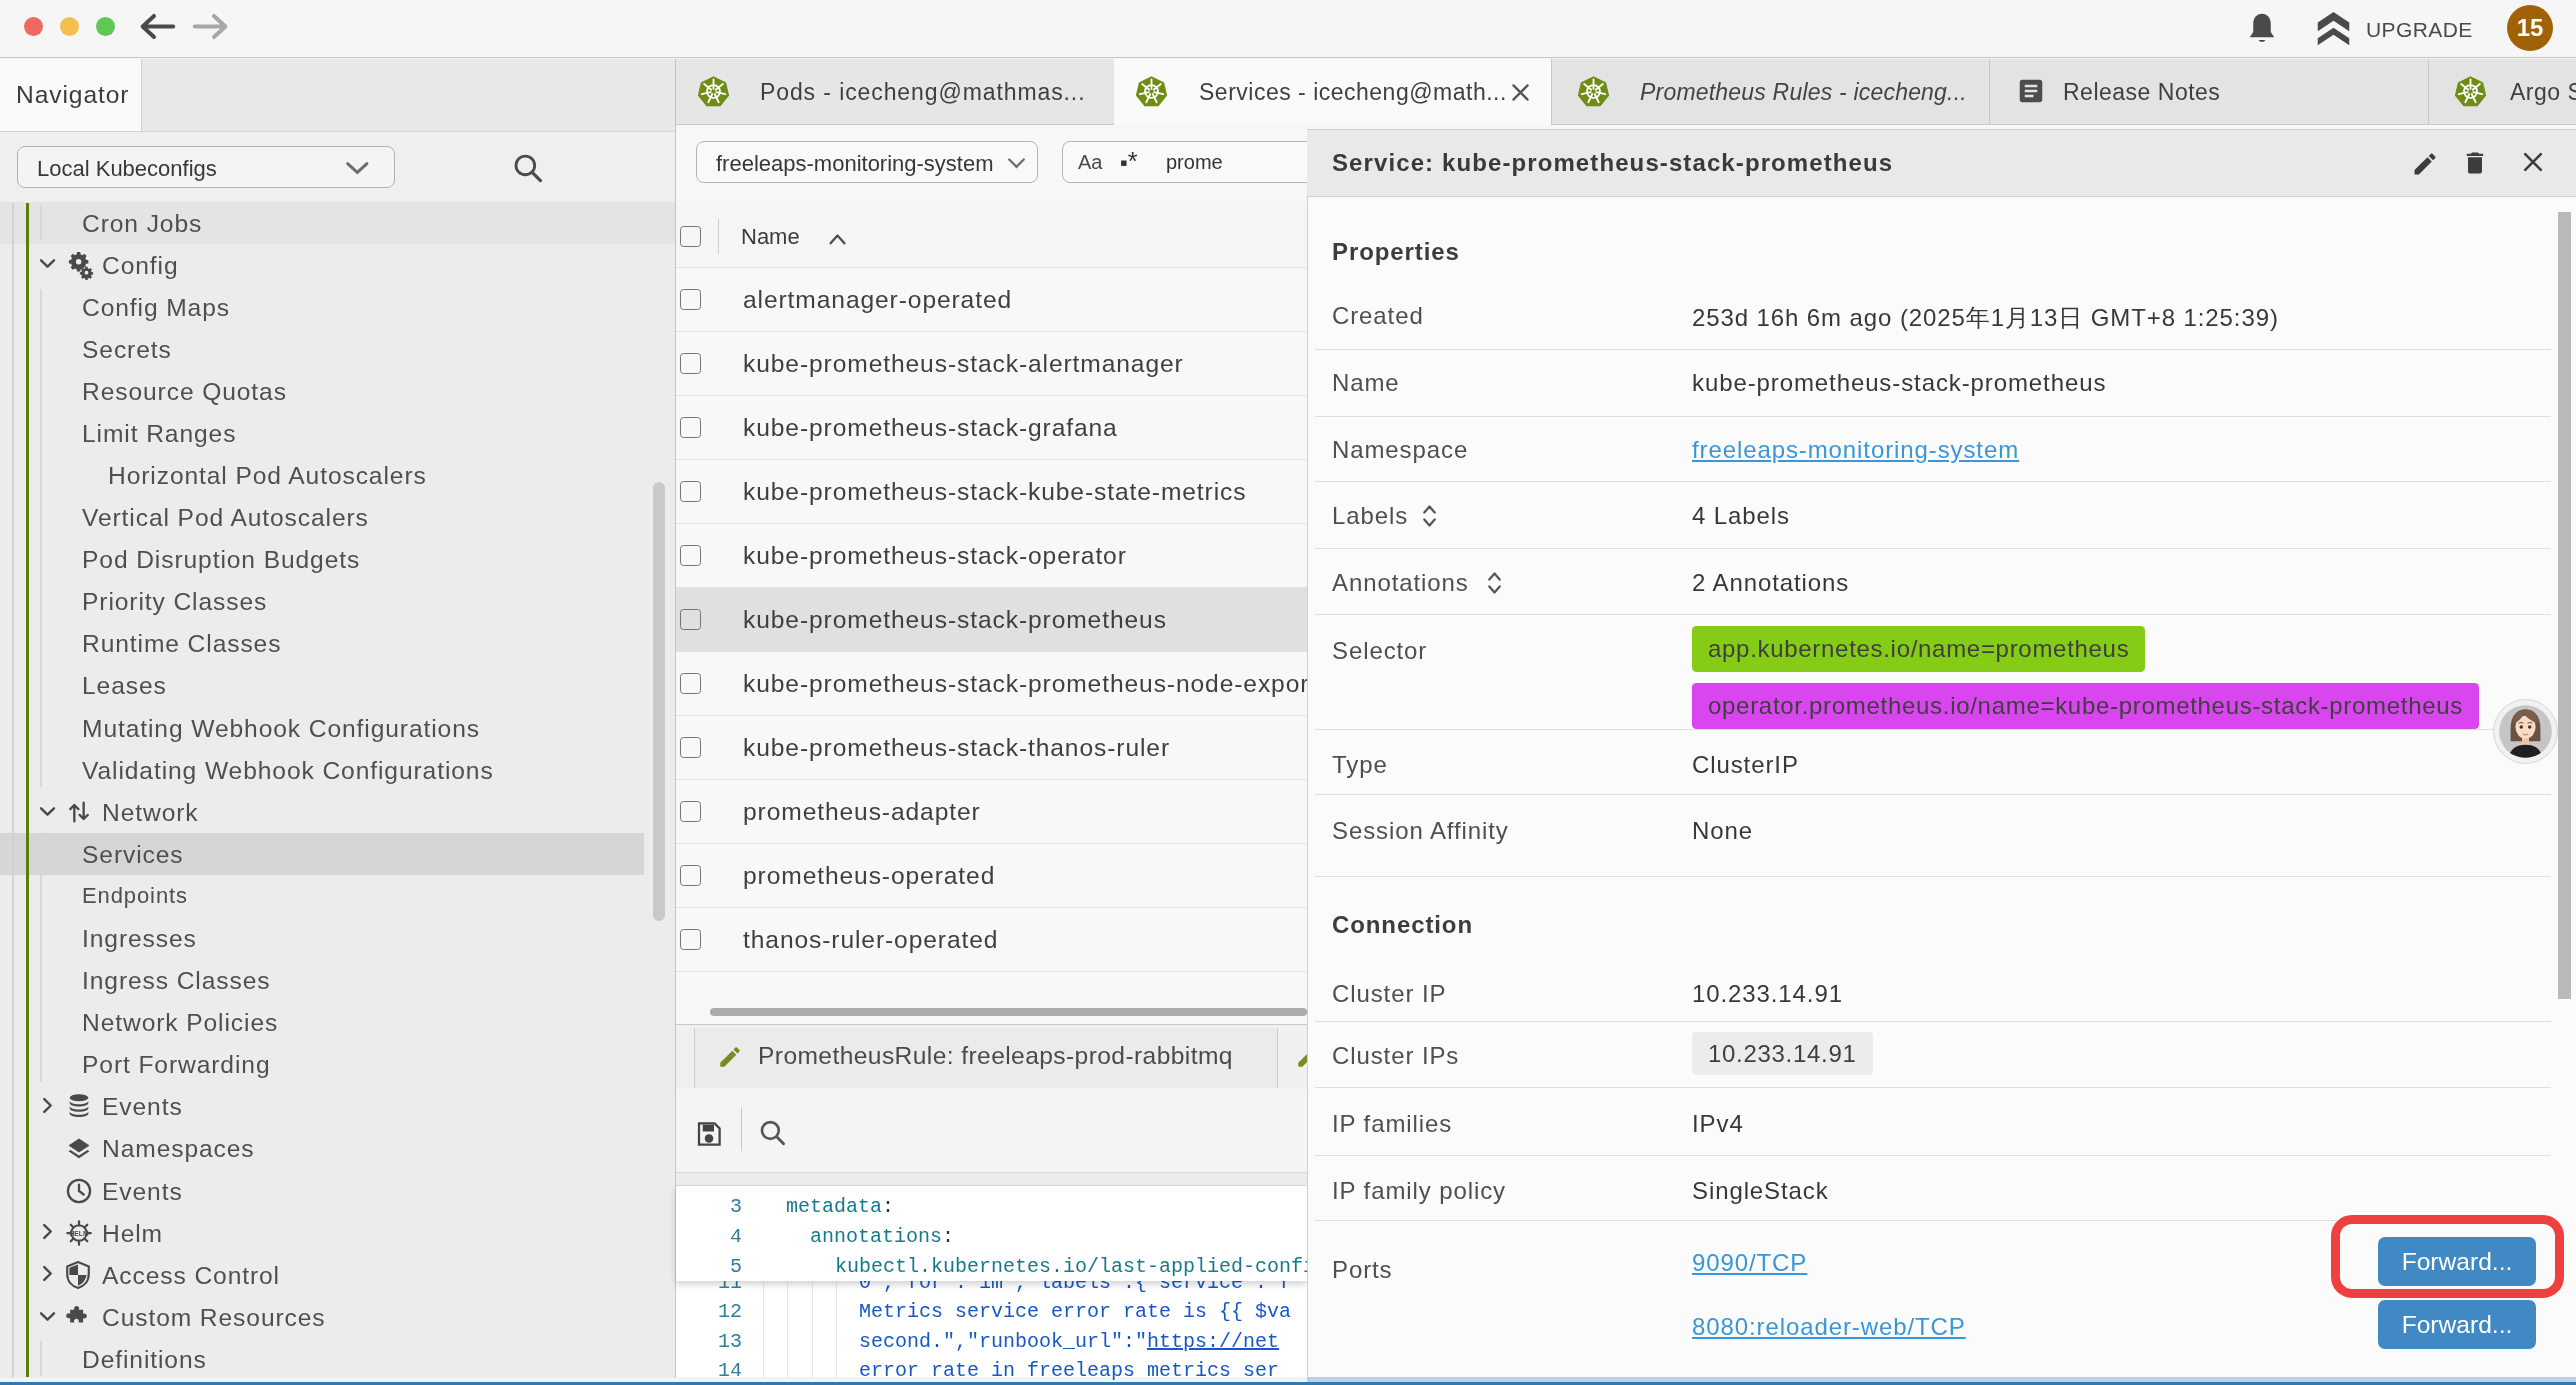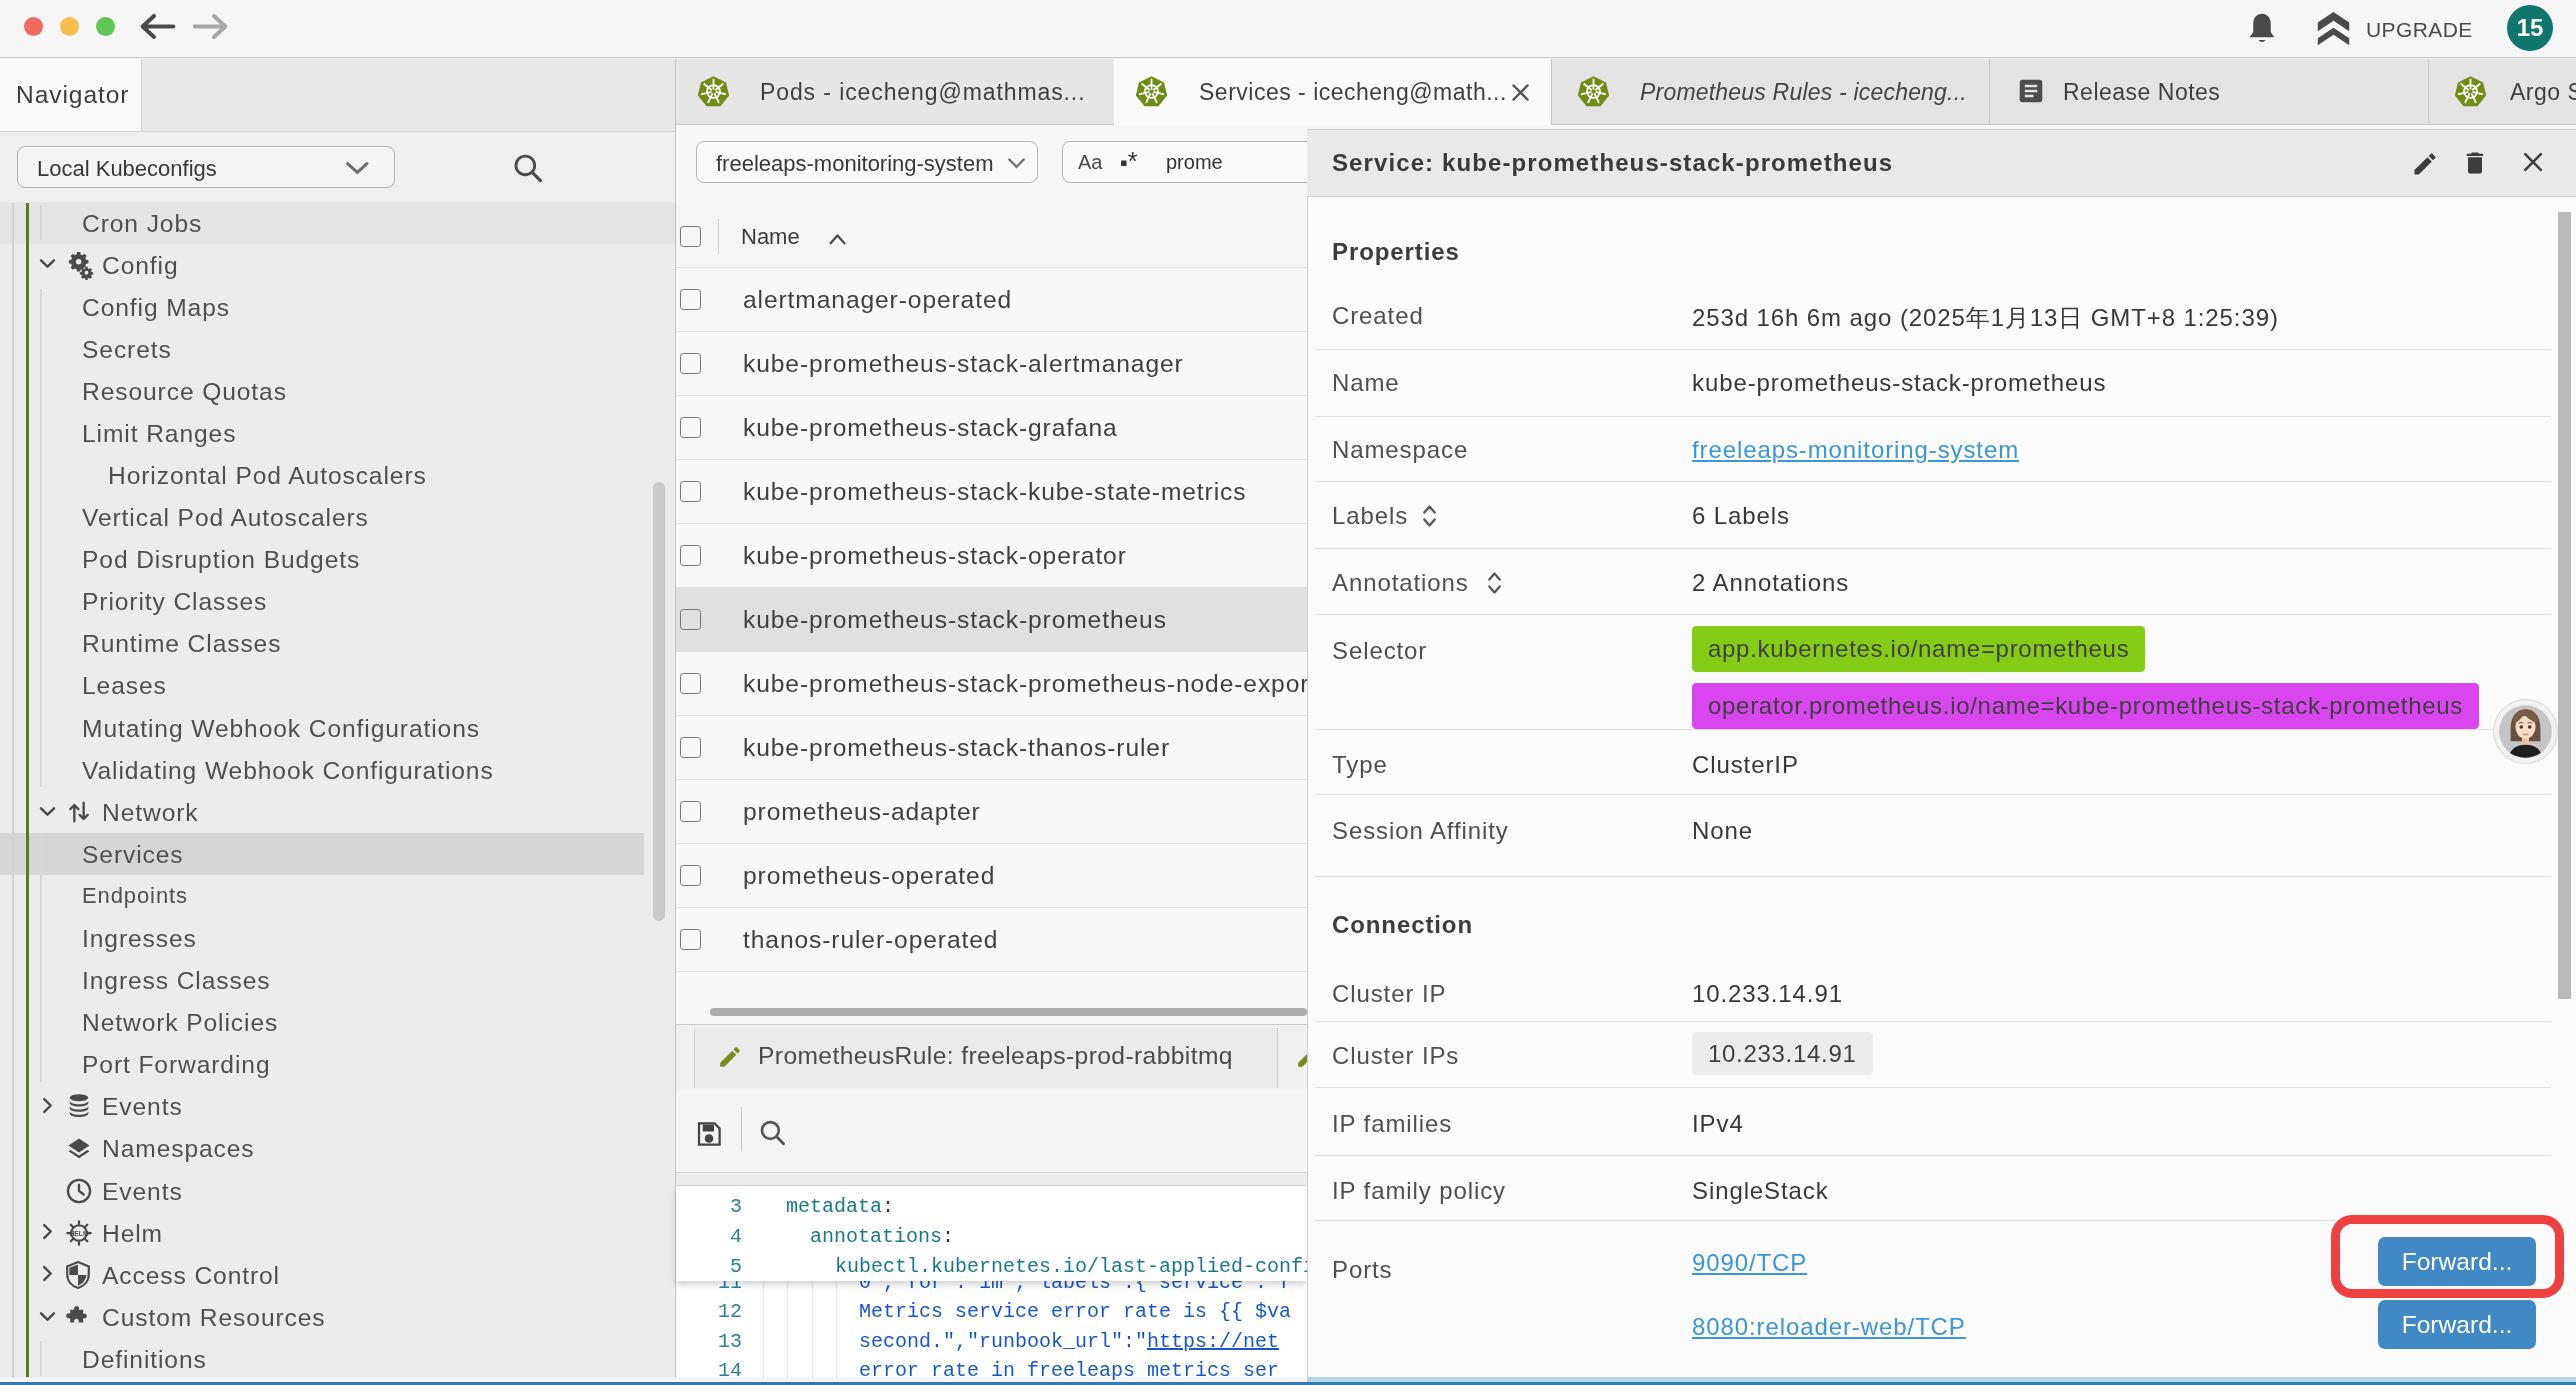--- a/index.html
+++ b/index.html
@@ -23,21 +23,21 @@
 </svg>
 <svg class="abs" style="left:2247px;top:11.4px;" width="30" height="35" viewBox="0 0 34 40">
   <path d="M17 3 C11 3 7 8 7 14 L7 24 L3 30 L31 30 L27 24 L27 14 C27 8 23 3 17 3 Z" fill="#4a4a4a"></path>
   <path d="M13 33 A4.5 4.5 0 0 0 21 33 Z" fill="#4a4a4a"></path>
 </svg>
 <svg class="abs" style="left:2316px;top:9.6px;" width="35" height="39" viewBox="0 0 40 44">
   <path d="M20 2 L38 14 L38 24 L20 12 L2 24 L2 14 Z" fill="#4a4a4a"></path>
   <path d="M20 20 L38 32 L38 40 L20 28 L2 40 L2 32 Z" fill="#4a4a4a"></path>
 </svg>
 <div class="abs" style="left:2366px;top:18.4px;font-size:21px;color:#4a4a4a;letter-spacing:0.4px;">UPGRADE</div>
-<div class="abs" style="left:2507px;top:5.3px;width:46px;height:46px;border-radius:50%;background:#0f766e;color:#fff;font-size:24px;font-weight:bold;text-align:center;line-height:46px;">15</div>
+<div class="abs" style="left:2507px;top:5.3px;width:46px;height:46px;border-radius:50%;background:#a16207;color:#fff;font-size:24px;font-weight:bold;text-align:center;line-height:46px;">15</div>
 
 <div class="abs" id="sb" style="left:0;top:59px;width:675px;height:1319px;background:#ececec;"></div>
 <div class="abs" style="left:0;top:59px;width:675px;height:72px;background:#e8e8e8;border-bottom:0.9px solid #d2d2d2;"></div>
 <div class="abs" style="left:0;top:59px;width:141px;height:72px;background:#fafafa;border-right:0.9px solid #d2d2d2;"></div>
 <div class="abs" style="left:16px;top:81px;font-size:24.6px;letter-spacing:0.9px;color:#3d3d3d;">Navigator</div>
 
 <div class="abs" style="left:0;top:132px;width:675px;height:70px;background:#efefef;border-bottom:0.9px solid #d6d6d6;"></div>
 <div class="abs" style="left:16.7px;top:146px;width:376px;height:40px;background:#f4f4f4;border:1.8px solid #b3b3b3;border-radius:8px;"></div>
 <div class="abs" style="left:37px;top:156px;font-size:22px;color:#383838;">Local Kubeconfigs</div>
 <svg class="abs" style="left:345px;top:160px;" width="24.6" height="16" viewBox="0 0 28 18">
@@ -343,21 +343,21 @@
 <div class="abs" style="left:1692px;top:369px;font-size:24px;letter-spacing:0.9px;color:#383838;white-space:nowrap;">kube-prometheus-stack-prometheus</div>
 <div class="abs" style="left:1315px;top:416px;width:1236px;height:0.9px;background:#dfdfdf;"></div>
 <div class="abs" style="left:1332px;top:436px;font-size:24px;letter-spacing:0.9px;color:#4f4f4f;white-space:nowrap;">Namespace</div>
 <div class="abs" style="left:1315px;top:481px;width:1236px;height:0.9px;background:#dfdfdf;"></div>
 <div class="abs" style="left:1692px;top:436px;font-size:24px;letter-spacing:0.9px;color:#3a96d7;text-decoration:underline;">freeleaps-monitoring-system</div>
 <div class="abs" style="left:1332px;top:502px;font-size:24px;letter-spacing:0.9px;color:#4f4f4f;white-space:nowrap;">Labels</div>
 <svg class="abs" style="left:1420px;top:503px;" width="19" height="26" viewBox="0 0 22 30">
     <path d="M5 11 L11 4 L17 11" stroke="#555" stroke-width="2.6" fill="none" stroke-linecap="round" stroke-linejoin="round"></path>
     <path d="M5 19 L11 26 L17 19" stroke="#555" stroke-width="2.6" fill="none" stroke-linecap="round" stroke-linejoin="round"></path>
   </svg>
-<div class="abs" style="left:1692px;top:502px;font-size:24px;letter-spacing:0.9px;color:#383838;white-space:nowrap;">6 Labels</div>
+<div class="abs" style="left:1692px;top:502px;font-size:24px;letter-spacing:0.9px;color:#383838;white-space:nowrap;">4 Labels</div>
 <div class="abs" style="left:1315px;top:548px;width:1236px;height:0.9px;background:#dfdfdf;"></div>
 <div class="abs" style="left:1332px;top:569px;font-size:24px;letter-spacing:0.9px;color:#4f4f4f;white-space:nowrap;">Annotations</div>
 <svg class="abs" style="left:1485px;top:570px;" width="19" height="26" viewBox="0 0 22 30">
     <path d="M5 11 L11 4 L17 11" stroke="#555" stroke-width="2.6" fill="none" stroke-linecap="round" stroke-linejoin="round"></path>
     <path d="M5 19 L11 26 L17 19" stroke="#555" stroke-width="2.6" fill="none" stroke-linecap="round" stroke-linejoin="round"></path>
   </svg>
 <div class="abs" style="left:1692px;top:569px;font-size:24px;letter-spacing:0.9px;color:#383838;white-space:nowrap;">2 Annotations</div>
 <div class="abs" style="left:1315px;top:614px;width:1236px;height:0.9px;background:#dfdfdf;"></div>
 <div class="abs" style="left:1332px;top:637px;font-size:24px;letter-spacing:0.9px;color:#4f4f4f;">Selector</div>
 <div class="abs" style="left:1692px;top:626px;height:46px;line-height:46px;padding:0 16px;background:#84cc16;border-radius:4.4px;font-size:24px;letter-spacing:0.7px;color:#3f3f3f;">app.kubernetes.io/name=prometheus</div>

